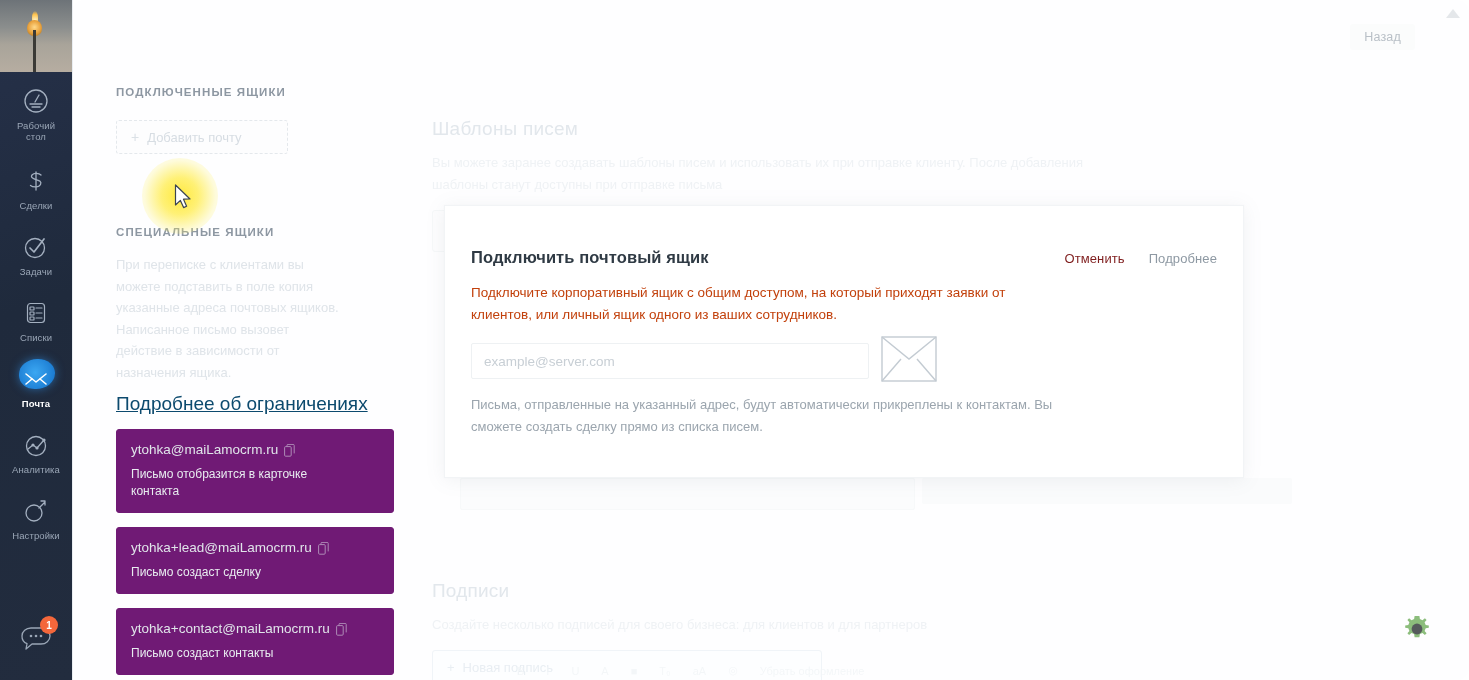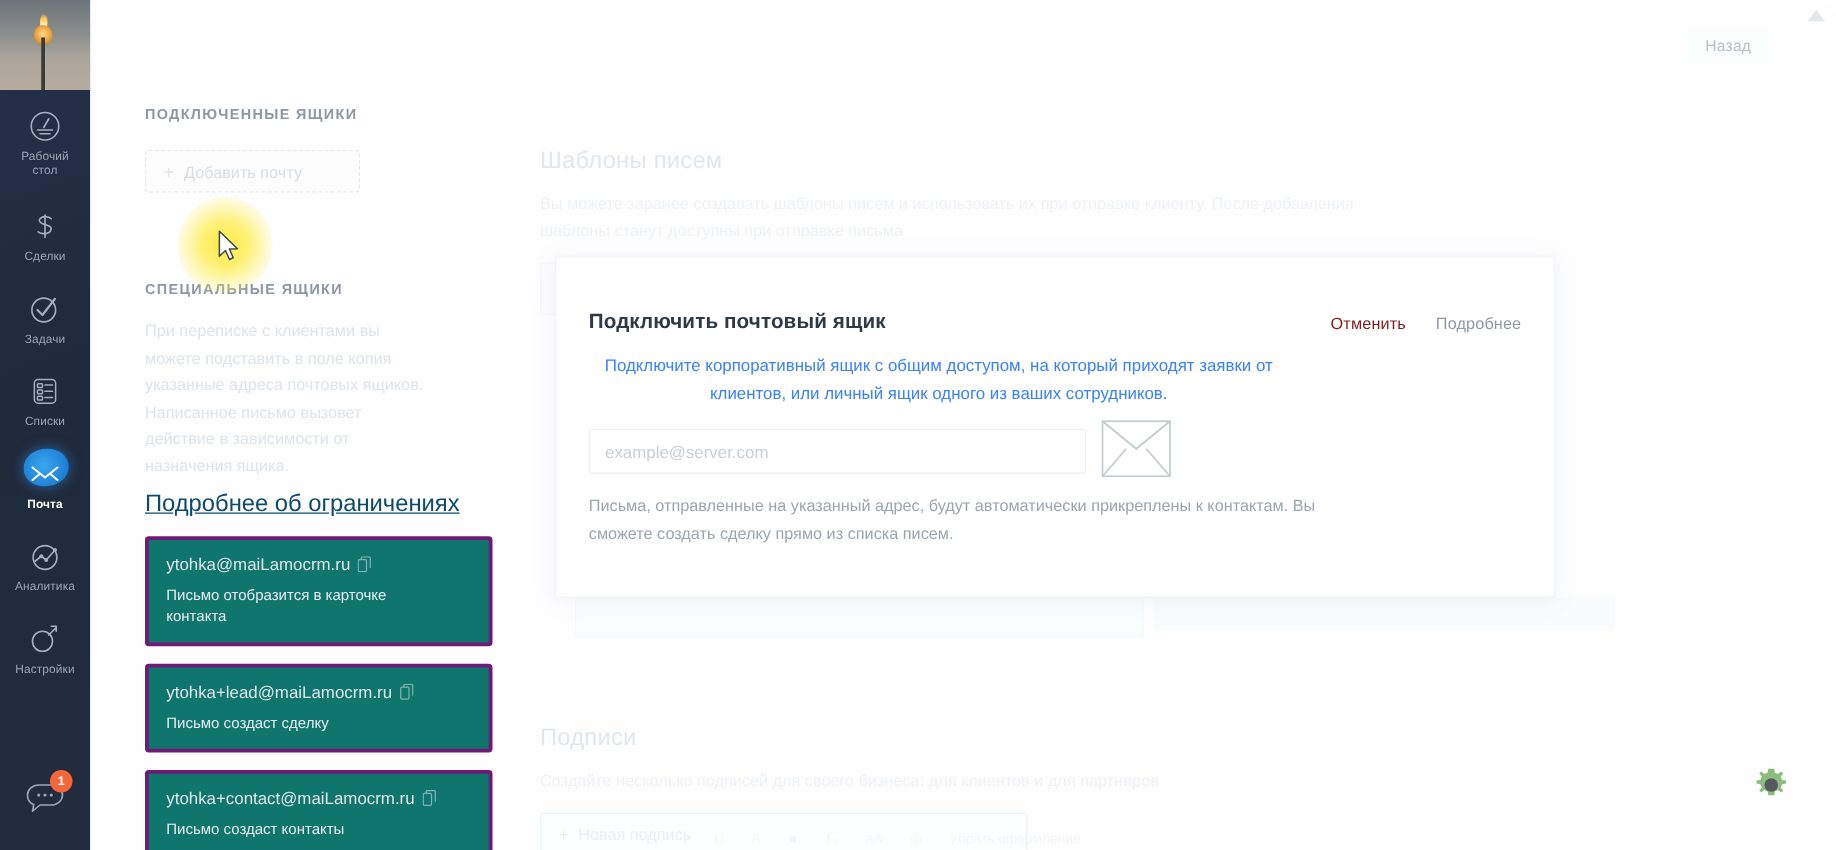--- a/index.html
+++ b/index.html
@@ -158,24 +158,24 @@
     margin-top: 10px;
     font-size: 19px;
     color: #0c4a6e;
     text-decoration: underline;
     cursor: pointer;
   }
 
   .mailbox-card {
     margin-top: 14px;
     width: 278px;
-    border: 3px solid #701a75;
+    border: 1px solid #701a75;
     border-radius: 3px;
     padding: 11px 14px 12px;
-    background: #0f766e;
+    background: #701a75;
     cursor: pointer;
   }
   .mailbox-row {
     display: flex; align-items: flex-start; gap: 6px;
   }
   .mailbox-addr {
     font-size: 13.5px;
     color: #e0e5ea;
     line-height: 18px;
     word-break: break-all;
@@ -291,22 +291,21 @@
     letter-spacing: .1px;
   }
   #cancel-action { color: #7f1d1d; }
   #continue-action { color: #8e99a3; }
 
   #modal-desc {
     position: absolute; left: 26px; top: 76px;
     width: 560px;
     font-size: 13.5px;
     line-height: 22px;
-    color: #3b82f6;
-    text-align: center;
+    color: #c2410c;
   }
   #email-input {
     position: absolute; left: 26px; top: 137px;
     width: 398px; height: 36px;
     border: 1px solid #eef1f3;
     border-radius: 2px;
     background: #fff;
     padding: 0 12px;
     font-size: 13.5px;
     color: #8e99a3;

